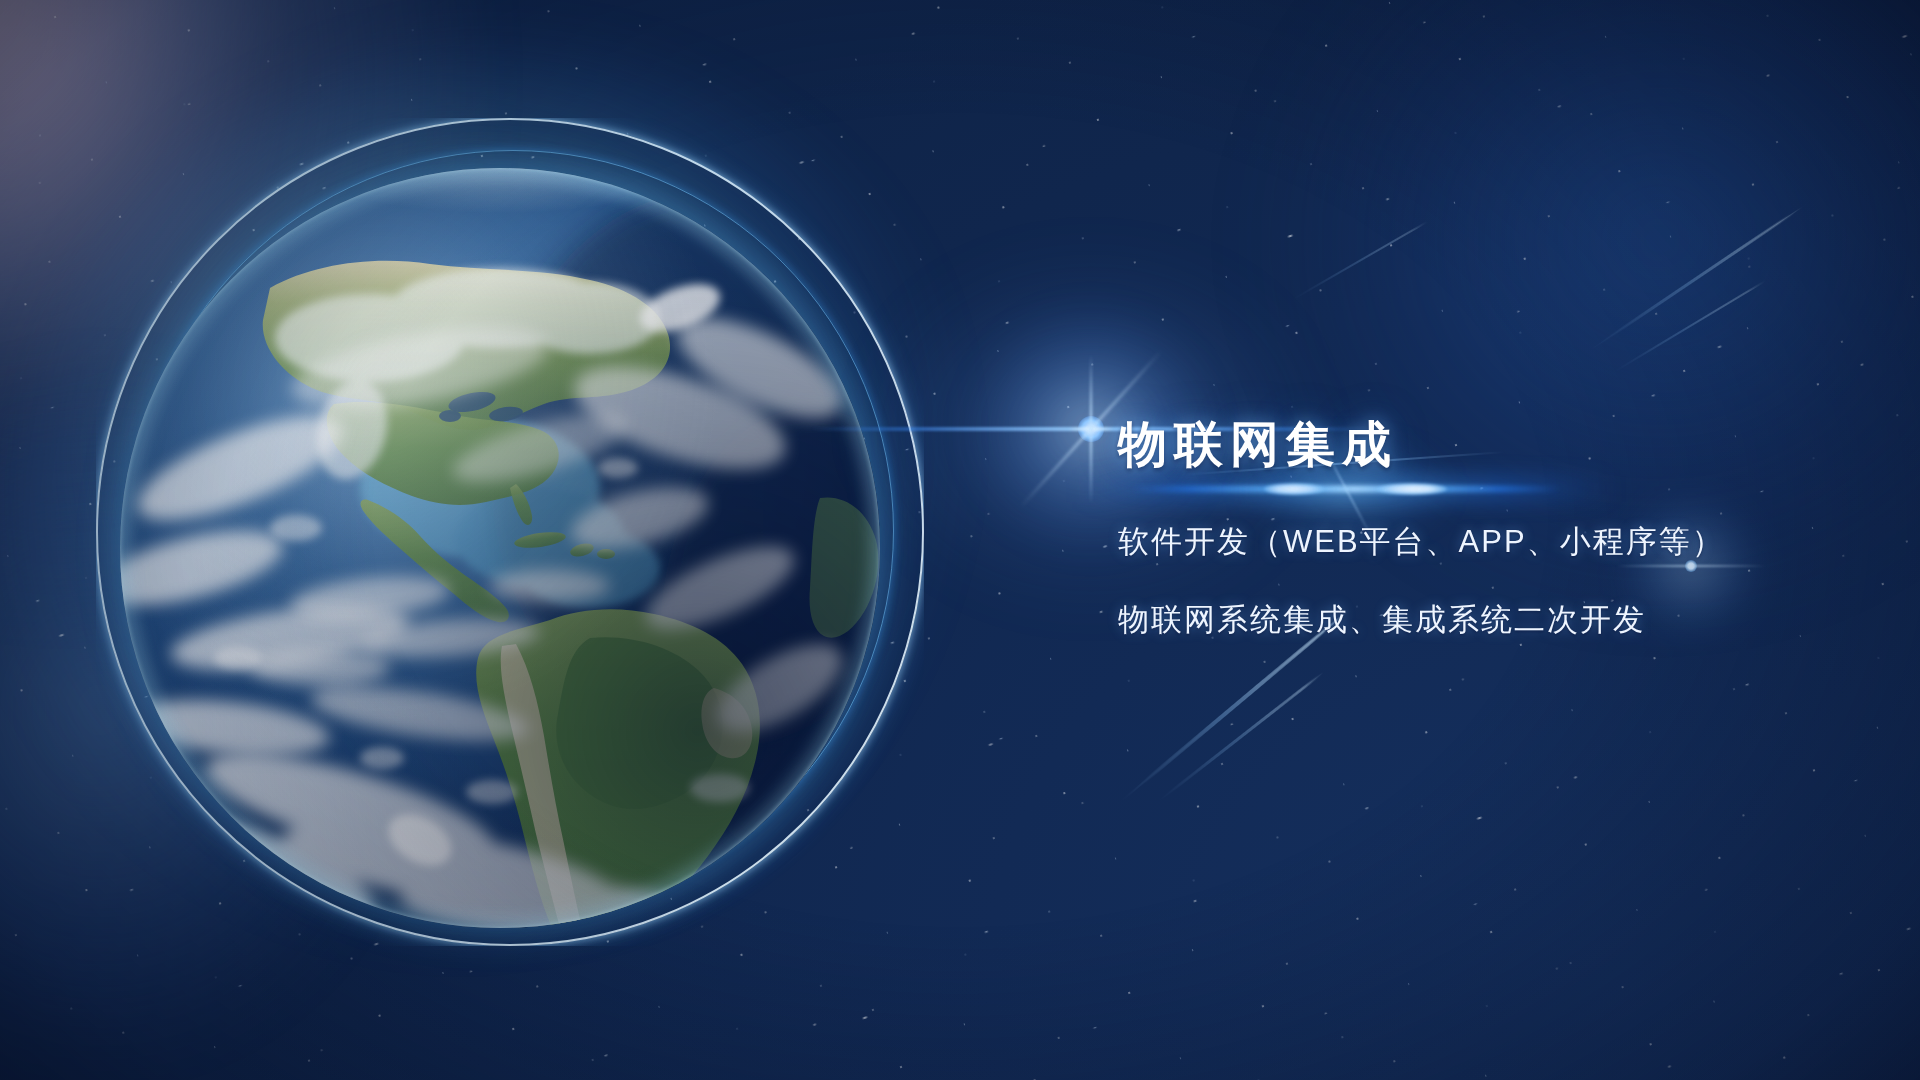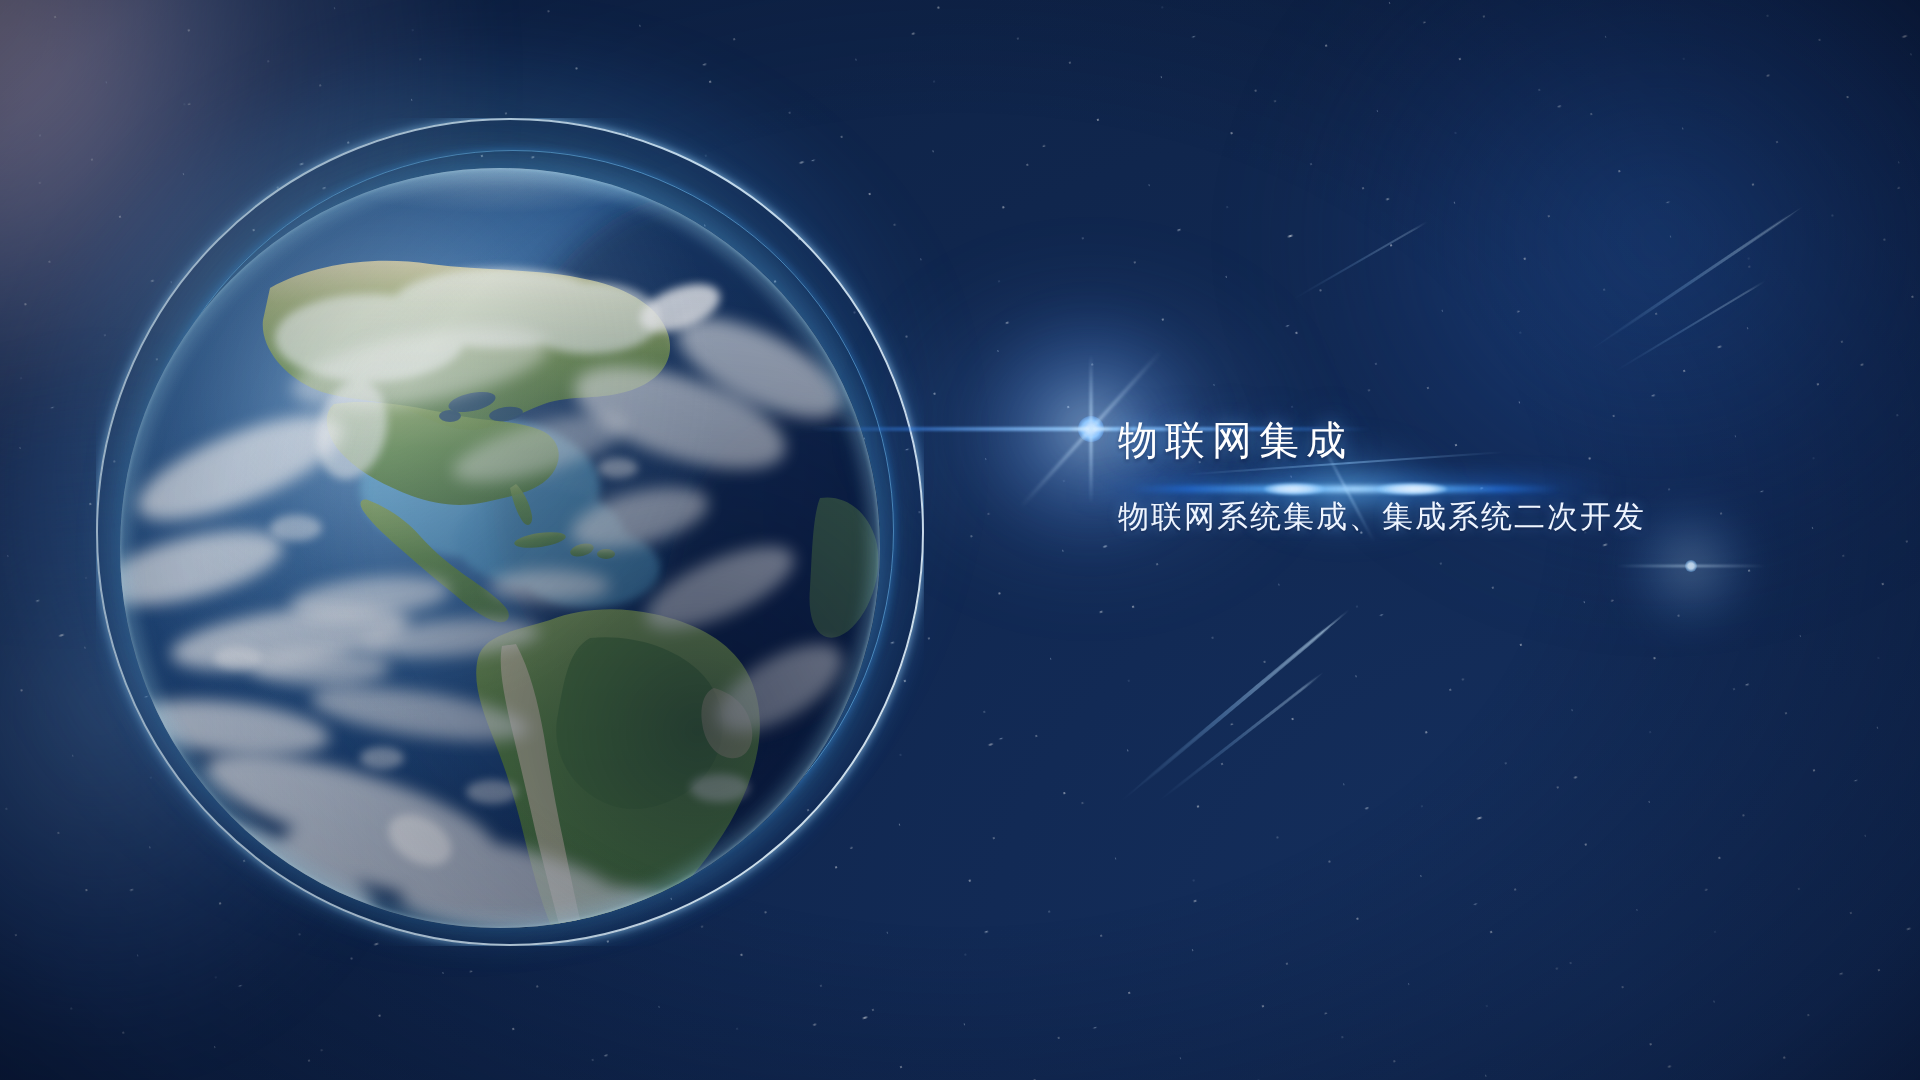--- a/index.html
+++ b/index.html
@@ -101,21 +101,21 @@
   .flare .hbar{position:absolute;left:50%;top:50%;transform:translate(-50%,-50%);}
   .flare .vbar{position:absolute;left:50%;top:50%;transform:translate(-50%,-50%);}
 
   .streak{position:absolute;transform-origin:left center;pointer-events:none;border-radius:50%;
     background:linear-gradient(90deg, rgba(120,190,255,0) 0%, rgba(150,205,255,.55) 45%, rgba(205,235,255,.95) 88%, rgba(230,245,255,0) 100%);
     filter:blur(.7px);}
 
   
   .copy{position:absolute;left:1118px;top:420px;width:760px;}
   .title{
-    font-size:40px;line-height:1;letter-spacing:7px;color:#ffffff;font-weight:400;
+    font-size:49px;line-height:1;letter-spacing:7px;color:#ffffff;font-weight:700;
     text-shadow:0 0 18px rgba(120,190,255,.55),0 0 42px rgba(60,140,240,.35),0 2px 4px rgba(0,10,40,.6);
     white-space:nowrap;margin:0;
   }
   .sub{margin:0;color:#eef5ff;font-weight:400;white-space:nowrap;
     text-shadow:0 0 12px rgba(110,180,255,.45),0 1px 3px rgba(0,10,40,.55);}
   .sub.one{font-size:31px;letter-spacing:2.0px;margin-top:52px;}
   .sub.two{font-size:31px;letter-spacing:2.0px;margin-top:36px;}
 </style>
 </head>
 <body>
@@ -348,16 +348,17 @@
   <div class="flare" style="left:1690px;top:565px;width:1px;height:1px;">
     <div class="core" style="width:12px;height:12px;background:radial-gradient(circle,#ffffff 0%,#d8ecff 35%,rgba(120,190,255,.5) 65%,rgba(60,150,255,0) 100%);"></div>
     <div class="core" style="width:140px;height:140px;background:radial-gradient(circle,rgba(180,220,255,.34) 0%,rgba(100,170,250,.14) 42%,rgba(40,110,220,0) 74%);filter:blur(16px);"></div>
     <div class="hbar" style="width:150px;height:2px;background:linear-gradient(90deg,rgba(80,160,255,0) 0%,rgba(200,230,255,.7) 50%,rgba(80,160,255,0) 100%);filter:blur(1px);"></div>
   </div>
 
   <div class="bg-vignette"></div>
 
   <div class="copy">
     <h1 class="title">物联网集成</h1>
+    <p class="sub one">软件开发（WEB平台、APP、小程序等）</p>
     <p class="sub two">物联网系统集成、集成系统二次开发</p>
   </div>
 
 </div>
 
 </body></html>

